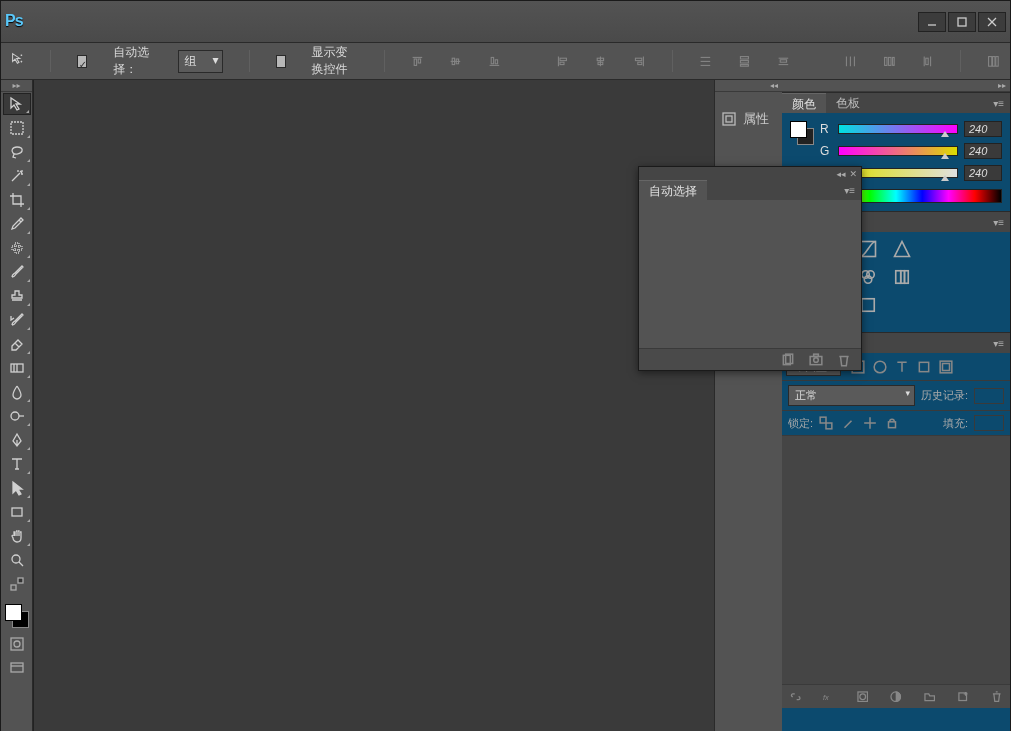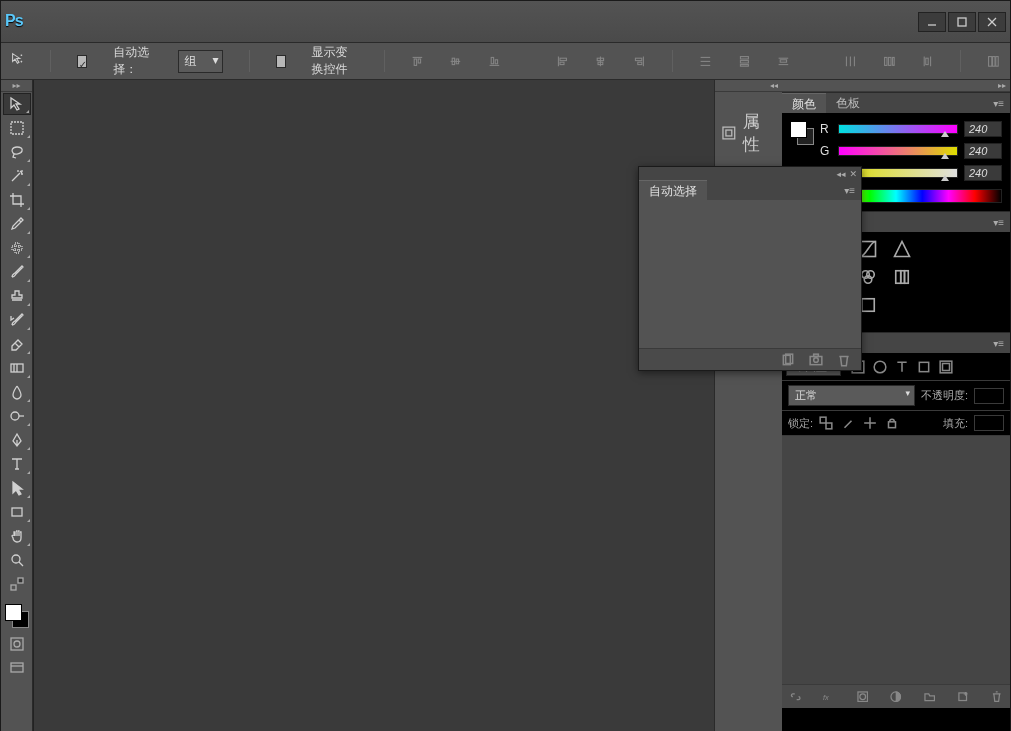--- a/index.html
+++ b/index.html
@@ -46,24 +46,24 @@
 .canvas { flex: 1; background: #3a3a3a; border-left: 1px solid #222; position: relative; }
 
 
 .rightcol { width: 228px; background: #535353; display: flex; flex-direction: column; }
 
 
 .propcol { width: 68px; background: #535353; border-left: 1px solid #2a2a2a; padding-top: 0; }
 .prop-collapse { height: 12px; display: flex; justify-content: flex-end; padding-right: 4px; align-items: center; color: #aaa; border-bottom: 1px solid #3a3a3a; font-size: 8px; }
 .prop-item { display: flex; align-items: center; padding: 6px 6px; gap: 6px; }
 .prop-item svg { width: 16px; height: 16px; color: #bbb; }
-.prop-item span { color: #ccc; font-size: 17px; }
-
-
-.panel { background: #000000; border-top: 1px solid #2a2a2a; }
+.prop-item span { color: #ccc; font-size: 13px; }
+
+
+.panel { background: #0c4a6e; border-top: 1px solid #2a2a2a; }
 .panel-tabs { display: flex; height: 20px; background: #454545; align-items: center; }
 .panel-tab { padding: 0 10px; font-size: 12px; color: #bbb; height: 20px; line-height: 20px; }
 .panel-tab.active { background: #535353; color: #e0e0e0; border-top: 1px solid #666; }
 .panel-menu { margin-left: auto; padding: 0 6px; color: #aaa; font-size: 10px; }
 .panel-body { padding: 8px; }
 
 
 .color-row { display: flex; align-items: center; gap: 6px; margin-bottom: 6px; }
 .color-swatches-mini { width: 24px; height: 24px; position: relative; }
 .color-label { color: #ddd; font-size: 12px; width: 12px; }
@@ -569,21 +569,21 @@
             <div>
                 <svg viewBox="0 0 12 12">
                   <rect x="1" y="1" width="10" height="10"></rect>
                   <rect x="3" y="3" width="6" height="6"></rect>
                 </svg>
               </div>
           </div>
         </div>
         <div class="layers-row">
           <div class="lr-select">正常</div>
-          <span class="lr-label">不透明度:</span>
+          <span class="lr-label">历史记录:</span>
           <div style="width:30px; border:1px solid #3a3a3a; height:16px;"></div>
         </div>
         <div class="layers-row">
           <span class="lr-label">锁定:</span>
           <div class="lf-icons" style="margin:0;">
             <div>
                 <svg viewBox="0 0 12 12">
                   <rect x="1" y="1" width="5" height="5"></rect>
                   <rect x="6" y="6" width="5" height="5"></rect>
                 </svg>

